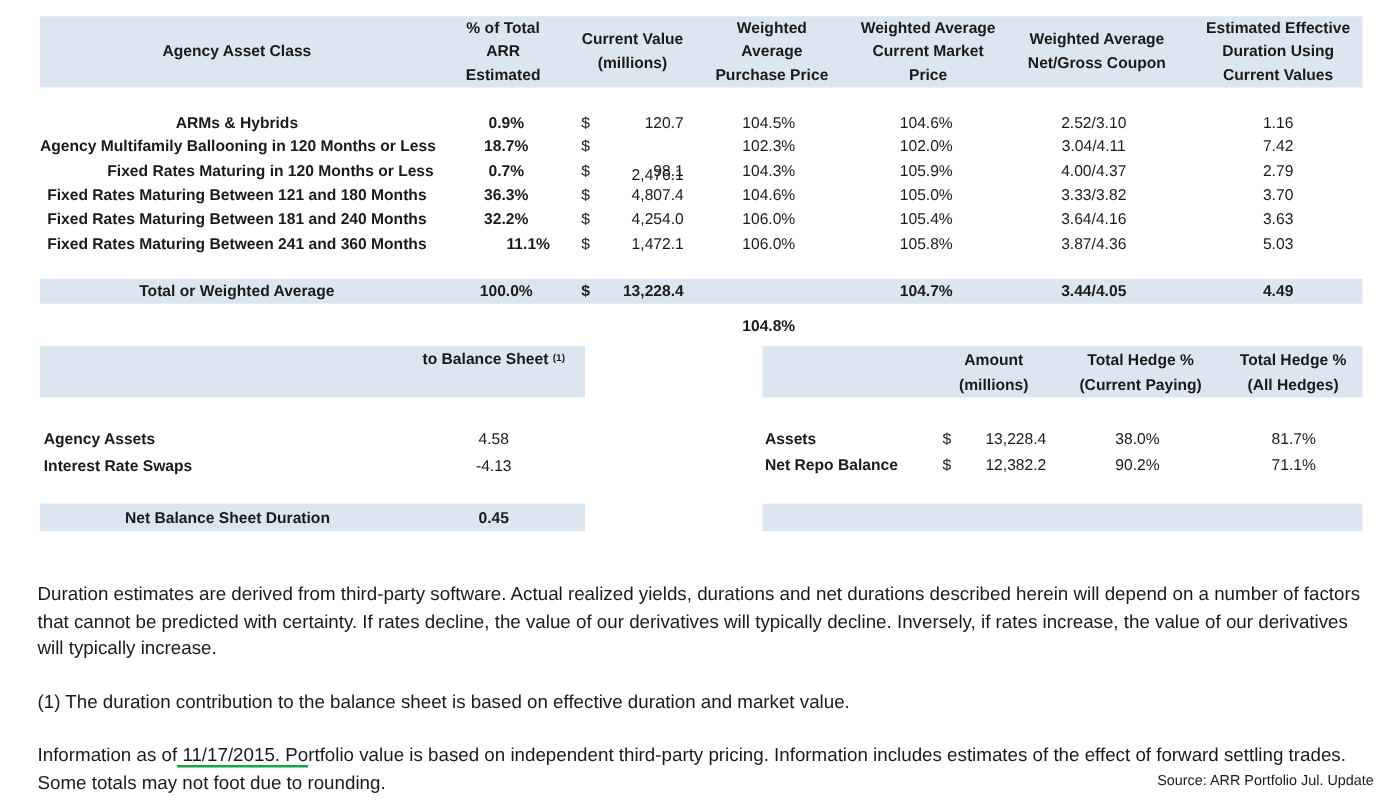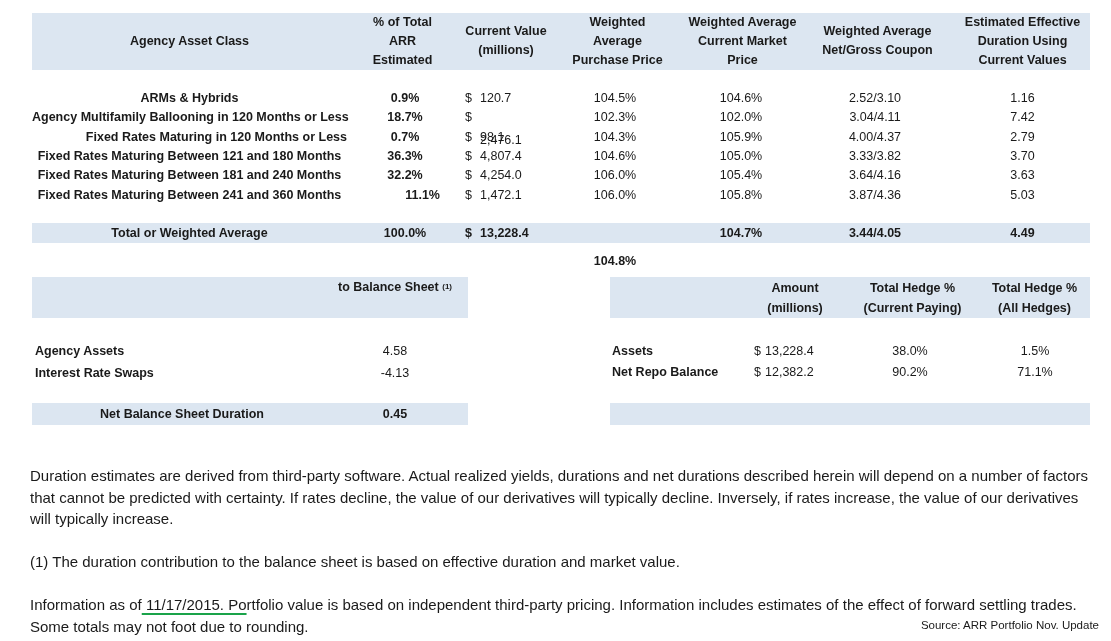--- a/index.html
+++ b/index.html
@@ -6,21 +6,21 @@
   body {
     width: 1111px; height: 641px; position: relative; overflow: hidden;
     font-family: "Liberation Sans", "DejaVu Sans", sans-serif;
     color: #111111;
   }
   .band { position: absolute; background: #dce6f1; }
   .hdr { position: absolute; font-weight: bold; font-size: 12.5px; line-height: 19px; text-align: center; color: #1a1a1a; }
   .cell { position: absolute; font-size: 12.5px; line-height: 19px; white-space: nowrap; color: #1a1a1a; }
   .b { font-weight: bold; }
   .c { text-align: center; }
-  .r { }
+  .r { text-align: right; }
   .l { text-align: left; }
   sup { font-size: 8px; vertical-align: top; position: relative; top: -1px; }
   .para { position: absolute; left: 30px; width: 1060px; font-size: 15px; line-height: 21.5px; color: #1a1a1a; }
   .date-mark { text-decoration: underline; text-decoration-color: #1aa34a; text-decoration-thickness: 2px; text-underline-offset: 3px; }
   .source { position: absolute; right: 12px; top: 619px; font-size: 11.5px; color: #1a1a1a; }
 </style>
 </head>
 <body>
 
 <div>
@@ -167,31 +167,31 @@
   <div class="hdr" style="left:982px;top:278px;width:105px;line-height:20px;">
     <div>Total Hedge %</div>
     <div>(All Hedges)</div>
   </div>
 
   <div>
     <div class="cell b l" style="left:612px;top:342px;">Assets</div>
     <div class="cell l" style="left:754px;top:342px;">$</div>
     <div class="cell r" style="left:765px;top:342px;width:72px;">13,228.4</div>
     <div class="cell c" style="left:875px;top:342px;width:70px;">38.0%</div>
-    <div class="cell c" style="left:1000px;top:342px;width:70px;">1.5%</div>
+    <div class="cell c" style="left:1000px;top:342px;width:70px;">81.7%</div>
   </div>
   <div>
     <div class="cell b l" style="left:612px;top:363px;">Net Repo Balance</div>
     <div class="cell l" style="left:754px;top:363px;">$</div>
     <div class="cell r" style="left:765px;top:363px;width:72px;">12,382.2</div>
     <div class="cell c" style="left:875px;top:363px;width:70px;">90.2%</div>
     <div class="cell c" style="left:1000px;top:363px;width:70px;">71.1%</div>
   </div>
 
   <div class="band" style="left:610px;top:403px;width:480px;height:22px;"></div>
 </div>
 
 <div class="para" style="top:465px;">Duration estimates are derived from third-party software. Actual realized yields, durations and net durations described herein will depend on a number of factors that cannot be predicted with certainty. If rates decline, the value of our derivatives will typically decline. Inversely, if rates increase, the value of our derivatives will typically increase.</div>
 <div class="para" style="top:551px;">(1) The duration contribution to the balance sheet is based on effective duration and market value.</div>
 <div class="para" style="top:594px;">
   <span>Information as of</span><span class="date-mark"> 11/17/2015. Po</span><span>rtfolio value is based on independent third-party pricing. Information includes estimates of the effect of forward settling trades. Some totals may not foot due to rounding.</span>
 </div>
-<div class="source">Source: ARR Portfolio Nov. Update</div>
+<div class="source">Source: ARR Portfolio Jul. Update</div>
 
 </body></html>

